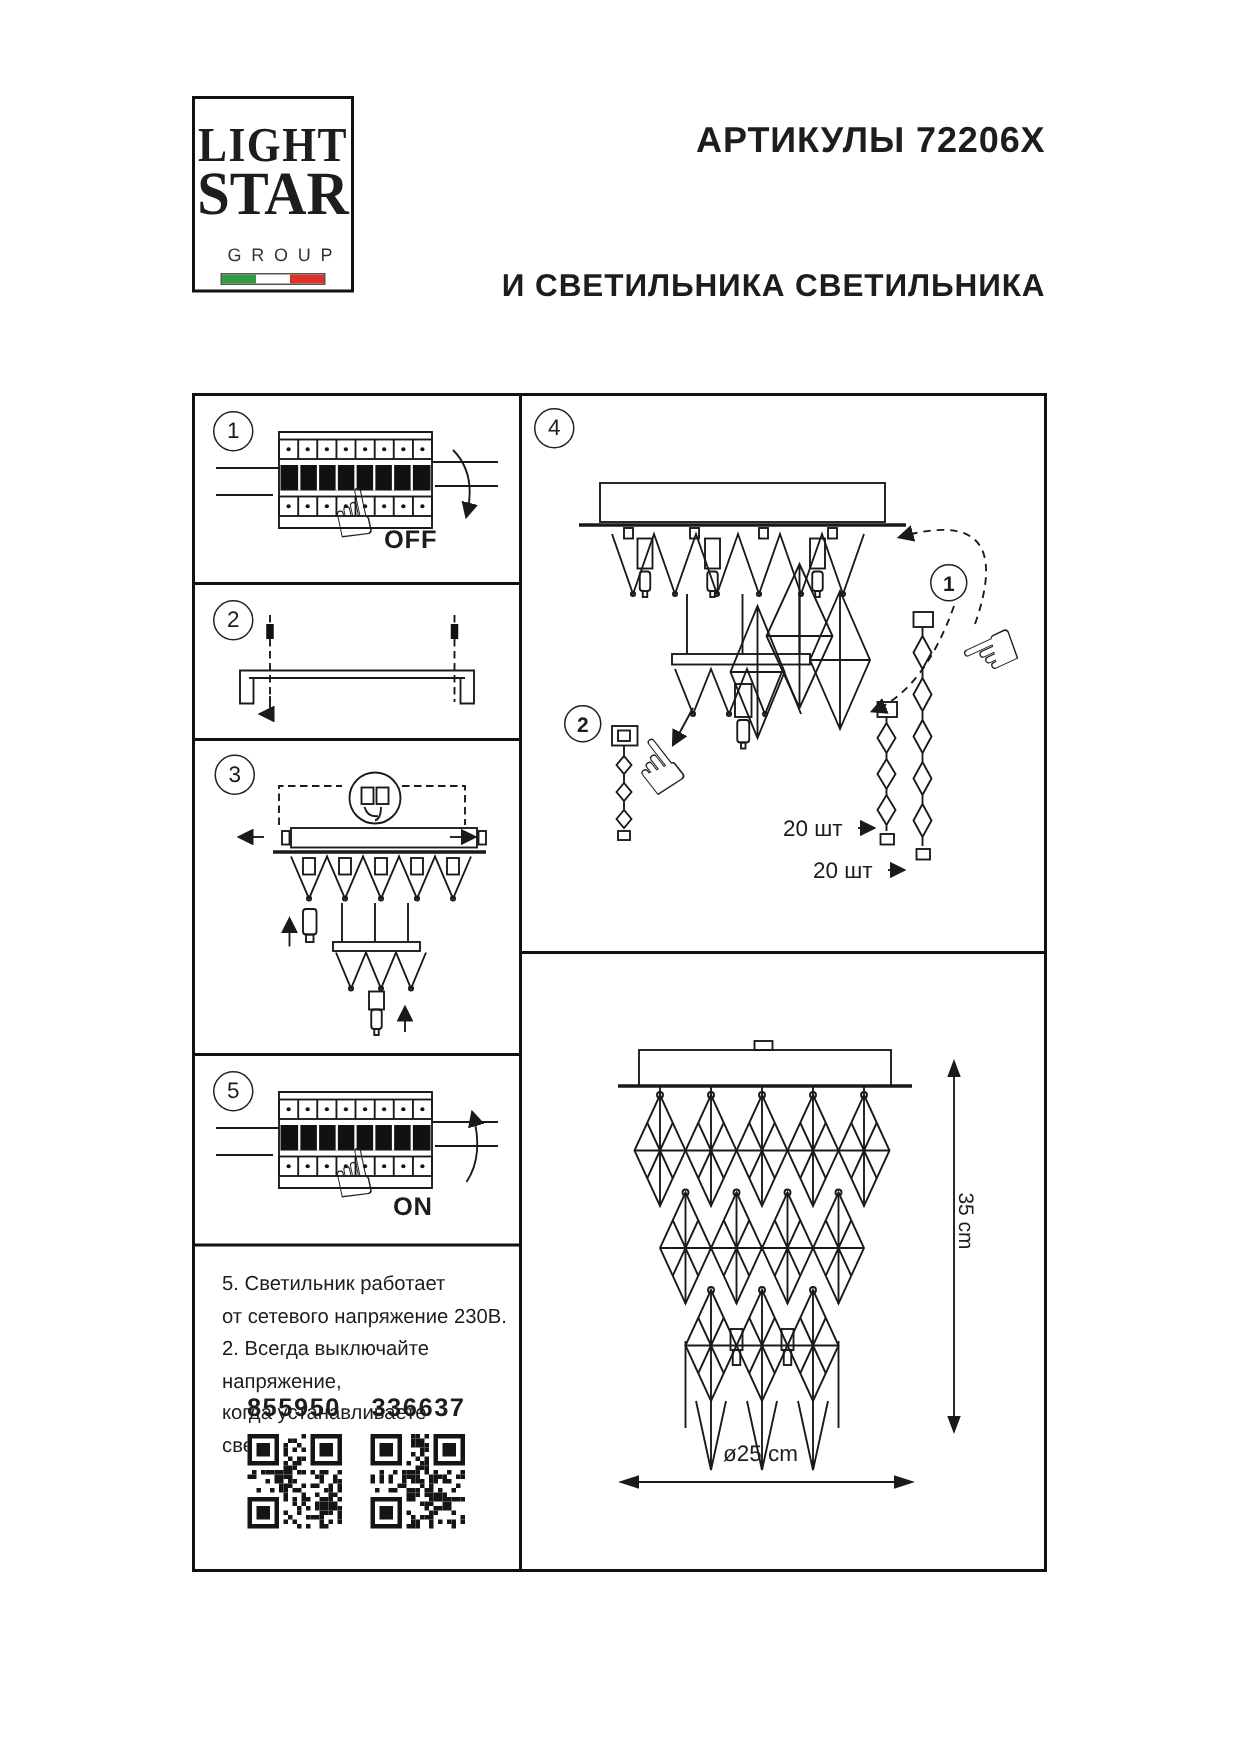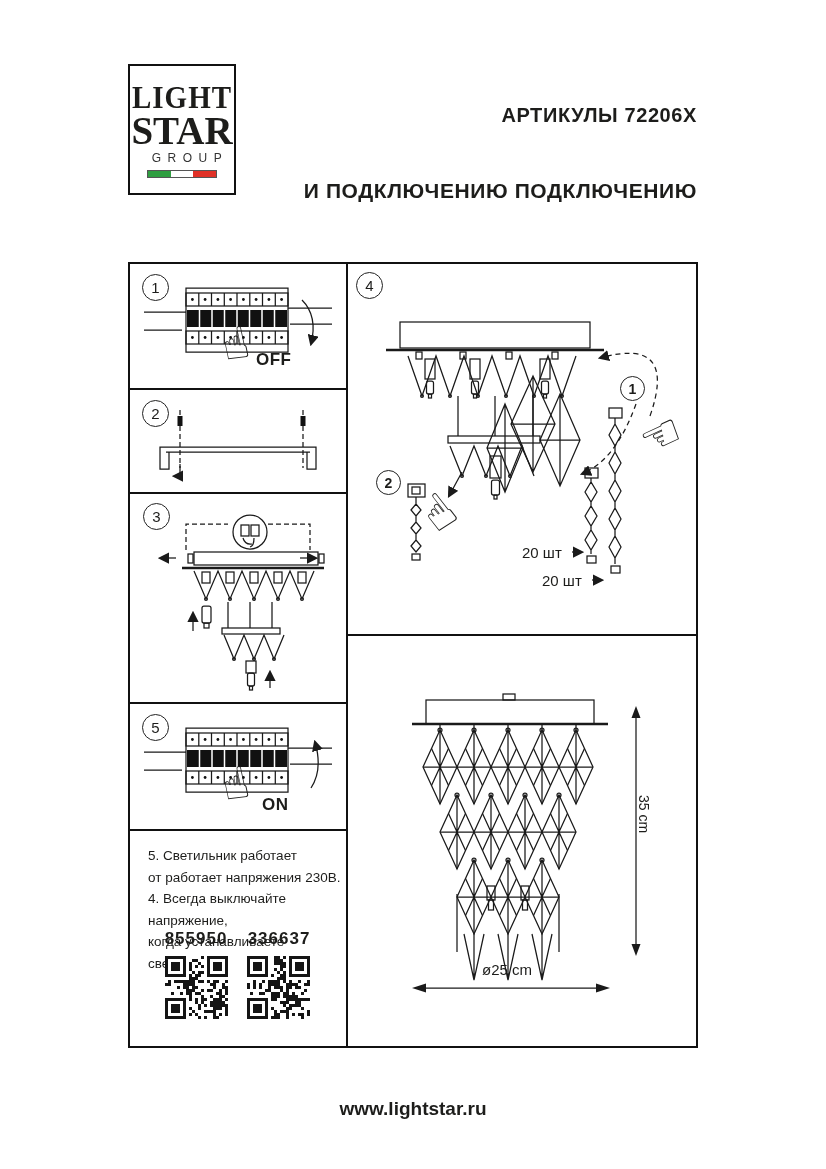--- a/index.html
+++ b/index.html
@@ -5,26 +5,26 @@
   *{box-sizing:border-box;margin:0;padding:0}
   html,body{background:#fff}
   body{font-family:"Liberation Sans",sans-serif;color:#1d1d1b}
   .page{position:relative;width:826px;height:1169px;background:#fff;margin:0 auto;overflow:hidden}
   .abs{position:absolute}
 
   
   .logo-box{left:128px;top:64px;width:108px;height:131px;border:2px solid #111;text-align:center;background:#fff}
   .logo-l1{font-family:"Liberation Serif",serif;font-weight:700;font-size:29px;line-height:1;margin-top:17px;letter-spacing:1px;transform:scaleY(1.12)}
   .logo-l2{font-family:"Liberation Serif",serif;font-weight:700;font-size:39px;line-height:.92;letter-spacing:0;transform:scaleY(1.05)}
-  .logo-l3{font-size:12px;letter-spacing:6.5px;padding-left:16px;margin-top:3px;color:#333}
+  .logo-l3{font-size:12px;letter-spacing:6.5px;padding-left:16px;margin-top:15px;color:#333}
   .logo-flag{width:70px;height:8px;margin:5px auto 0;border:1px solid #555;
      background:linear-gradient(to right,#2f9e41 0 33.4%,#ffffff 33.4% 66.7%,#e03127 66.7% 100%)}
   .hdr{left:240px;width:457px;text-align:right;font-weight:700}
   .hdr-series{top:64px;font-size:20px;letter-spacing:.6px}
-  .hdr-articles{top:104px;font-size:20px;letter-spacing:.6px}
+  .hdr-articles{top:80px;font-size:24px;letter-spacing:.6px}
   .hdr-t1{top:151px;font-size:21px;letter-spacing:2.2px}
   .hdr-t2{top:179px;font-size:21px;letter-spacing:.6px}
 
   
   .grid{left:128px;top:262px;width:570px;height:786px;border:2px solid #111}
   .vdiv{left:346px;top:262px;width:2px;height:786px;background:#111}
   .hdiv{left:128px;width:220px;height:2px;background:#111}
   .hdiv-r{left:346px;width:352px;height:2px;background:#111}
 
   
@@ -69,21 +69,21 @@
   </svg>
 
   <div class="abs logo-box">
     <div class="logo-l1">LIGHT</div>
     <div class="logo-l2">STAR</div>
     <div class="logo-l3">GROUP</div>
     <div class="logo-flag"></div>
   </div>
 
   <div class="abs hdr hdr-articles">АРТИКУЛЫ 72206X</div>
-  <div class="abs hdr hdr-t2">И ПОДКЛЮЧЕНИЮ ПОДКЛЮЧЕНИЮ</div>
+  <div class="abs hdr hdr-t2">И СВЕТИЛЬНИКА СВЕТИЛЬНИКА</div>
 
   <div class="abs grid"></div>
   <div class="abs vdiv"></div>
   <div class="abs hdiv" style="top:388px"></div>
   <div class="abs hdiv" style="top:492px"></div>
   <div class="abs hdiv" style="top:702px"></div>
   <div class="abs hdiv" style="top:829px"></div>
   <div class="abs hdiv-r" style="top:634px"></div>
 
   <div class="abs badge" style="left:142px;top:274px">1</div>
@@ -319,22 +319,22 @@
       <polygon points="288,320 283.5,308 292.5,308"></polygon>
       <polygon points="64,352 78,347.5 78,356.5"></polygon>
       <polygon points="262,352 248,347.5 248,356.5"></polygon>
     </g>
   </svg>
   <div class="abs dim-h">35 cm</div>
   <div class="abs dim-d">ø25 cm</div>
 
   <div class="abs notes">
     <div>5. Светильник работает</div>
-    <div>от работает напряжения 230В.</div>
-    <div>4. Всегда выключайте напряжение,</div>
+    <div>от сетевого напряжение 230В.</div>
+    <div>2. Всегда выключайте напряжение,</div>
     <div>когда устанавливаете светильник.</div>
   </div>
 
   <div class="abs code" style="left:156px;top:929px">855950</div>
   <div class="abs code" style="left:239px;top:929px">336637</div>
 
   <div class="abs qr" style="left:165px;top:956px">
     <span class="f"></span>
     <span class="f tr"></span>
     <span class="f bl"></span>
@@ -573,15 +573,14 @@
       <i style="left:51px;top:57px"></i>
       <i style="left:54px;top:57px"></i>
       <i style="left:60px;top:57px"></i>
       <i style="left:24px;top:60px"></i>
       <i style="left:27px;top:60px"></i>
       <i style="left:30px;top:60px"></i>
       <i style="left:39px;top:60px"></i>
       <i style="left:54px;top:60px"></i>
     </div>
 
-  <div class="abs footer">www.lightstar.ru</div>
 
 </div>
 
 </body></html>

